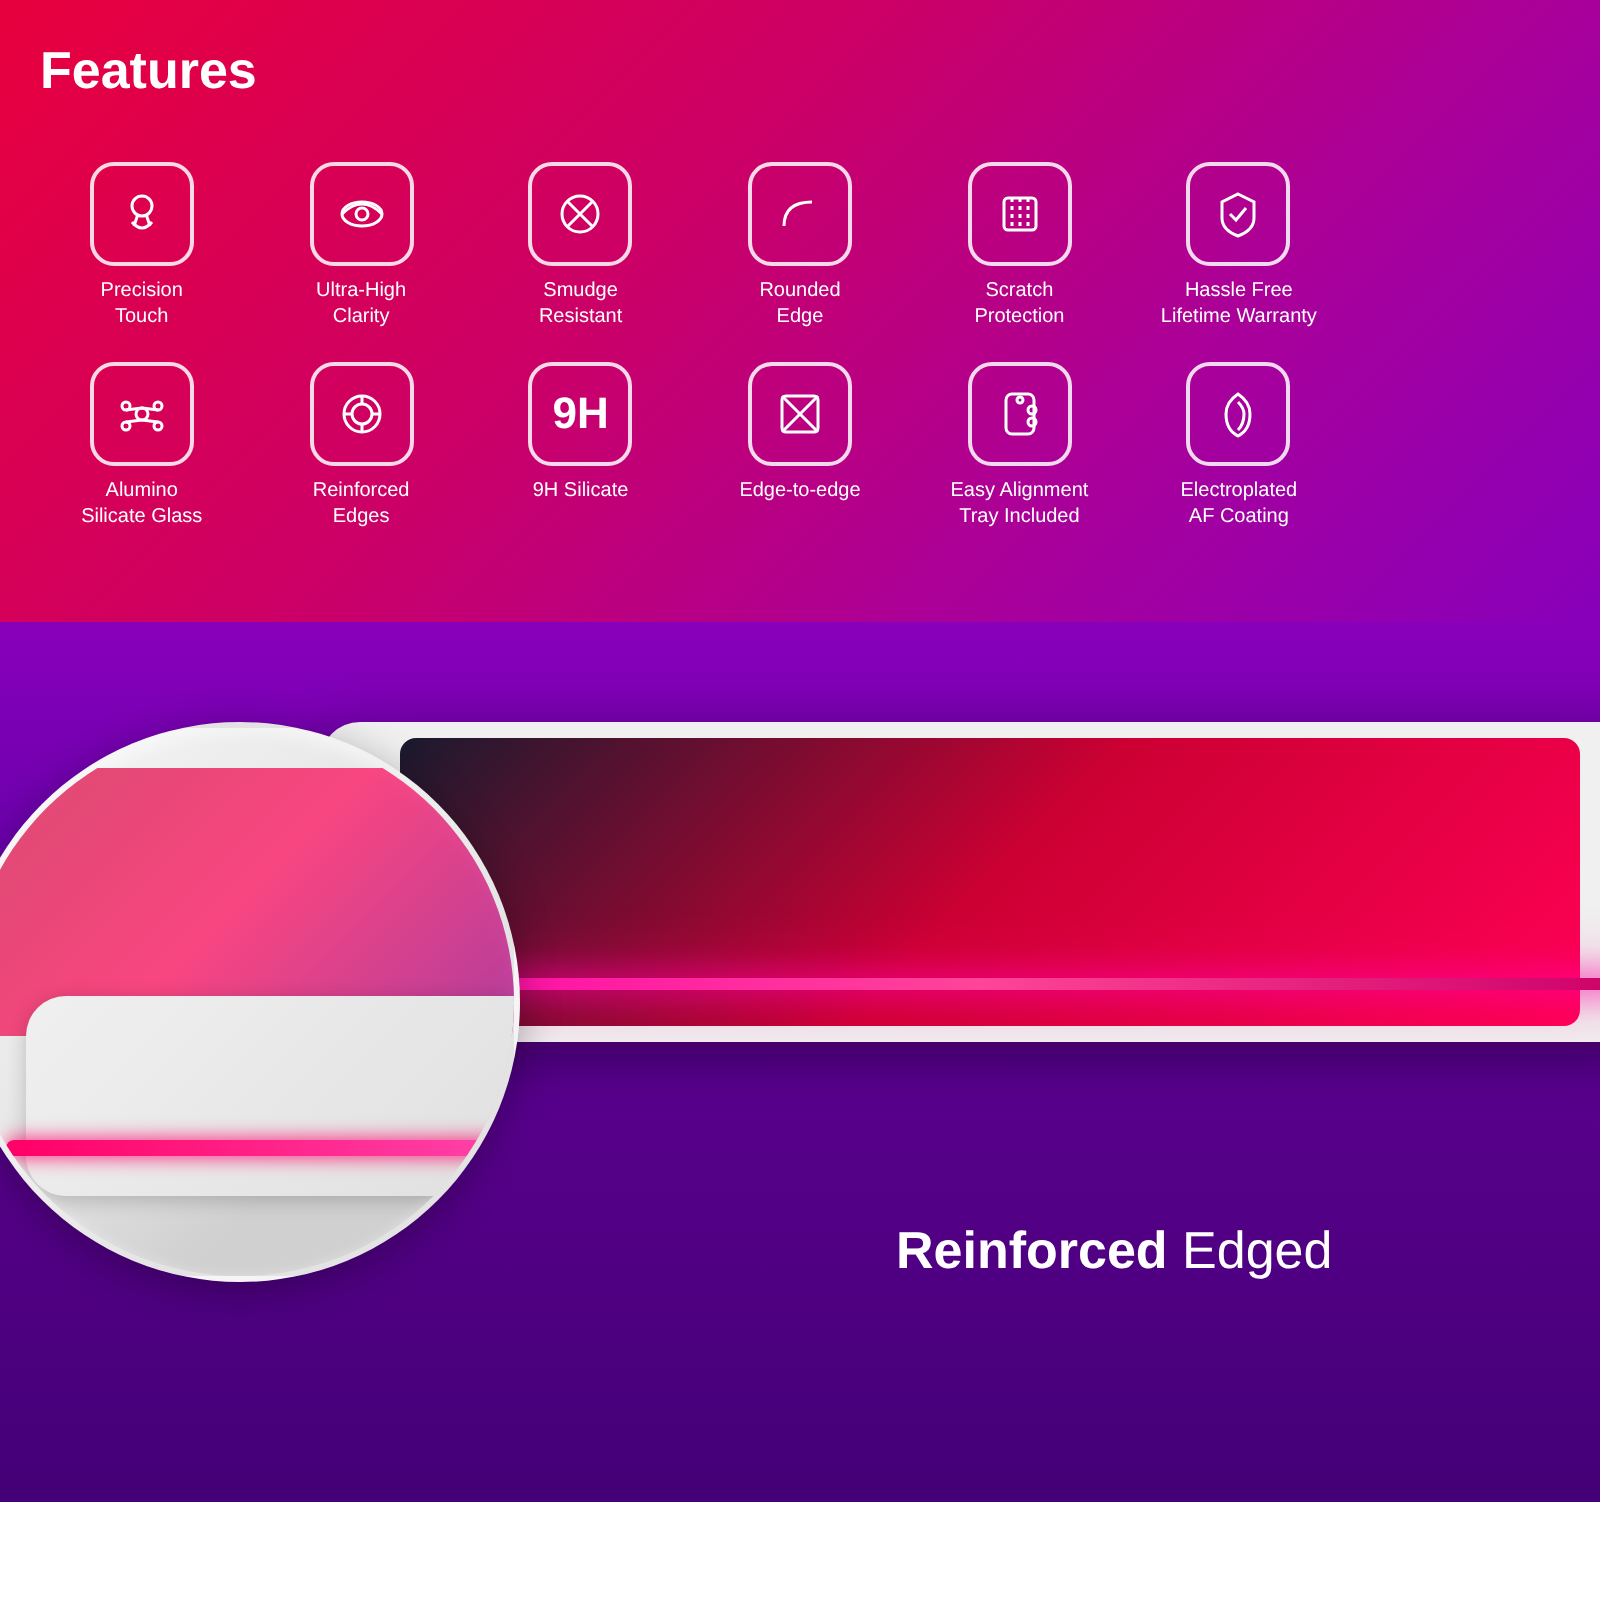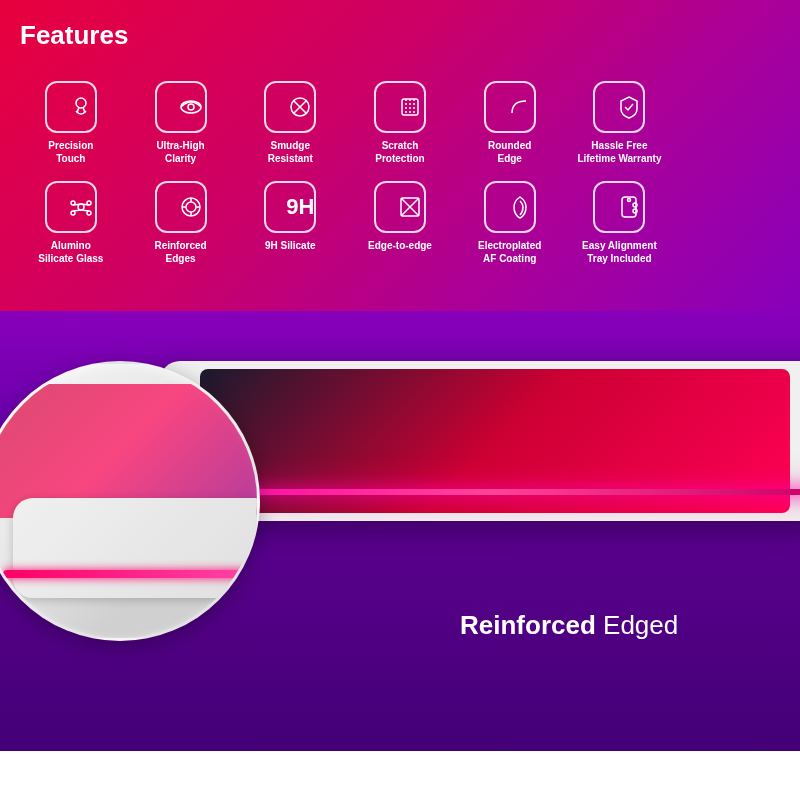--- a/index.html
+++ b/index.html
@@ -37,30 +37,30 @@
       text-align: center;
     }
 
     .feature-icon {
       width: 52px;
       height: 52px;
       border: 2px solid rgba(255,255,255,0.85);
       border-radius: 12px;
       display: flex;
       align-items: center;
-      justify-content: flex-end;
+      justify-content: center;
       margin-bottom: 6px;
       color: white;
       font-size: 22px;
     }
 
     .feature-label {
       color: white;
       font-size: 10px;
-      font-weight: 700;
+      font-weight: 400;
       line-height: 1.3;
     }
 
     .bottom-section {
       background: linear-gradient(180deg, #8800bb 0%, #6600aa 30%, #550088 60%, #440077 100%);
       height: 440px;
       position: relative;
       overflow: hidden;
     }
 
@@ -161,21 +161,21 @@
       right: 0;
       bottom: 120px;
       background: linear-gradient(135deg, #cc0033, #ff0055, #aa0088);
       opacity: 0.7;
     }
 
     
     .reinforced-text {
       position: absolute;
       bottom: 100px;
-      right: 20px;
+      right: 32px;
       width: 320px;
     }
 
     .reinforced-title {
       font-size: 26px;
       font-weight: 900;
       color: white;
       margin-bottom: 10px;
     }
 
@@ -236,36 +236,36 @@
               <line x1="8" y1="8" x2="20" y2="20"></line>
               <line x1="20" y1="8" x2="8" y2="20"></line>
             </svg>
         </div>
         <span class="feature-label">Smudge<br>Resistant</span>
       </div>
 
       <div class="feature-item">
         <div class="feature-icon">
           <svg class="feat-svg" viewBox="0 0 28 28">
+              <path d="M6 20 Q6 8 20 8"></path>
+            </svg>
+        </div>
+        <span class="feature-label">Rounded<br>Edge</span>
+      </div>
+
+      <div class="feature-item">
+        <div class="feature-icon">
+          <svg class="feat-svg" viewBox="0 0 28 28">
               <rect x="6" y="6" width="16" height="16" rx="2"></rect>
               <line x1="10" y1="6" x2="10" y2="22" stroke-dasharray="2,2"></line>
               <line x1="14" y1="6" x2="14" y2="22" stroke-dasharray="2,2"></line>
               <line x1="18" y1="6" x2="18" y2="22" stroke-dasharray="2,2"></line>
             </svg>
         </div>
         <span class="feature-label">Scratch<br>Protection</span>
-      </div>
-
-      <div class="feature-item">
-        <div class="feature-icon">
-          <svg class="feat-svg" viewBox="0 0 28 28">
-              <path d="M6 20 Q6 8 20 8"></path>
-            </svg>
-        </div>
-        <span class="feature-label">Rounded<br>Edge</span>
       </div>
 
 
       <div class="feature-item">
         <div class="feature-icon">
           <svg class="feat-svg" viewBox="0 0 28 28">
               <path d="M14 4 L22 8 L22 16 Q22 22 14 25 Q6 22 6 16 L6 8 Z"></path>
               <polyline points="10,14 13,17 18,11"></polyline>
             </svg>
         </div>
@@ -318,38 +318,38 @@
               <line x1="5" y1="5" x2="23" y2="23"></line>
               <line x1="23" y1="5" x2="5" y2="23"></line>
             </svg>
         </div>
         <span class="feature-label">Edge-to-edge</span>
       </div>
 
       <div class="feature-item">
         <div class="feature-icon">
           <svg class="feat-svg" viewBox="0 0 28 28">
-              <path d="M14 4 Q20 8 20 14 Q20 22 14 25 Q8 22 8 14 Q8 8 14 4Z"></path>
-              <path d="M14 8 Q17 11 17 14 Q17 19 14 22"></path>
-            </svg>
-        </div>
-        <span class="feature-label">Electroplated<br>AF Coating</span>
-      </div>
-
-      <div class="feature-item">
-        <div class="feature-icon">
-          <svg class="feat-svg" viewBox="0 0 28 28">
               <rect x="7" y="4" width="14" height="20" rx="3"></rect>
               <circle cx="14" cy="7" r="1.5"></circle>
               <circle cx="20" cy="12" r="2"></circle>
               <circle cx="20" cy="18" r="2"></circle>
             </svg>
         </div>
         <span class="feature-label">Easy Alignment<br>Tray Included</span>
       </div>
+
+      <div class="feature-item">
+        <div class="feature-icon">
+          <svg class="feat-svg" viewBox="0 0 28 28">
+              <path d="M14 4 Q20 8 20 14 Q20 22 14 25 Q8 22 8 14 Q8 8 14 4Z"></path>
+              <path d="M14 8 Q17 11 17 14 Q17 19 14 22"></path>
+            </svg>
+        </div>
+        <span class="feature-label">Electroplated<br>AF Coating</span>
+      </div>
     </div>
   </div>
 
   <div class="bottom-section">
 
     <div class="tablet-device">
       <div class="tablet-body">
         <div class="tablet-home-button"></div>
         <div class="tablet-screen"></div>
       </div>

